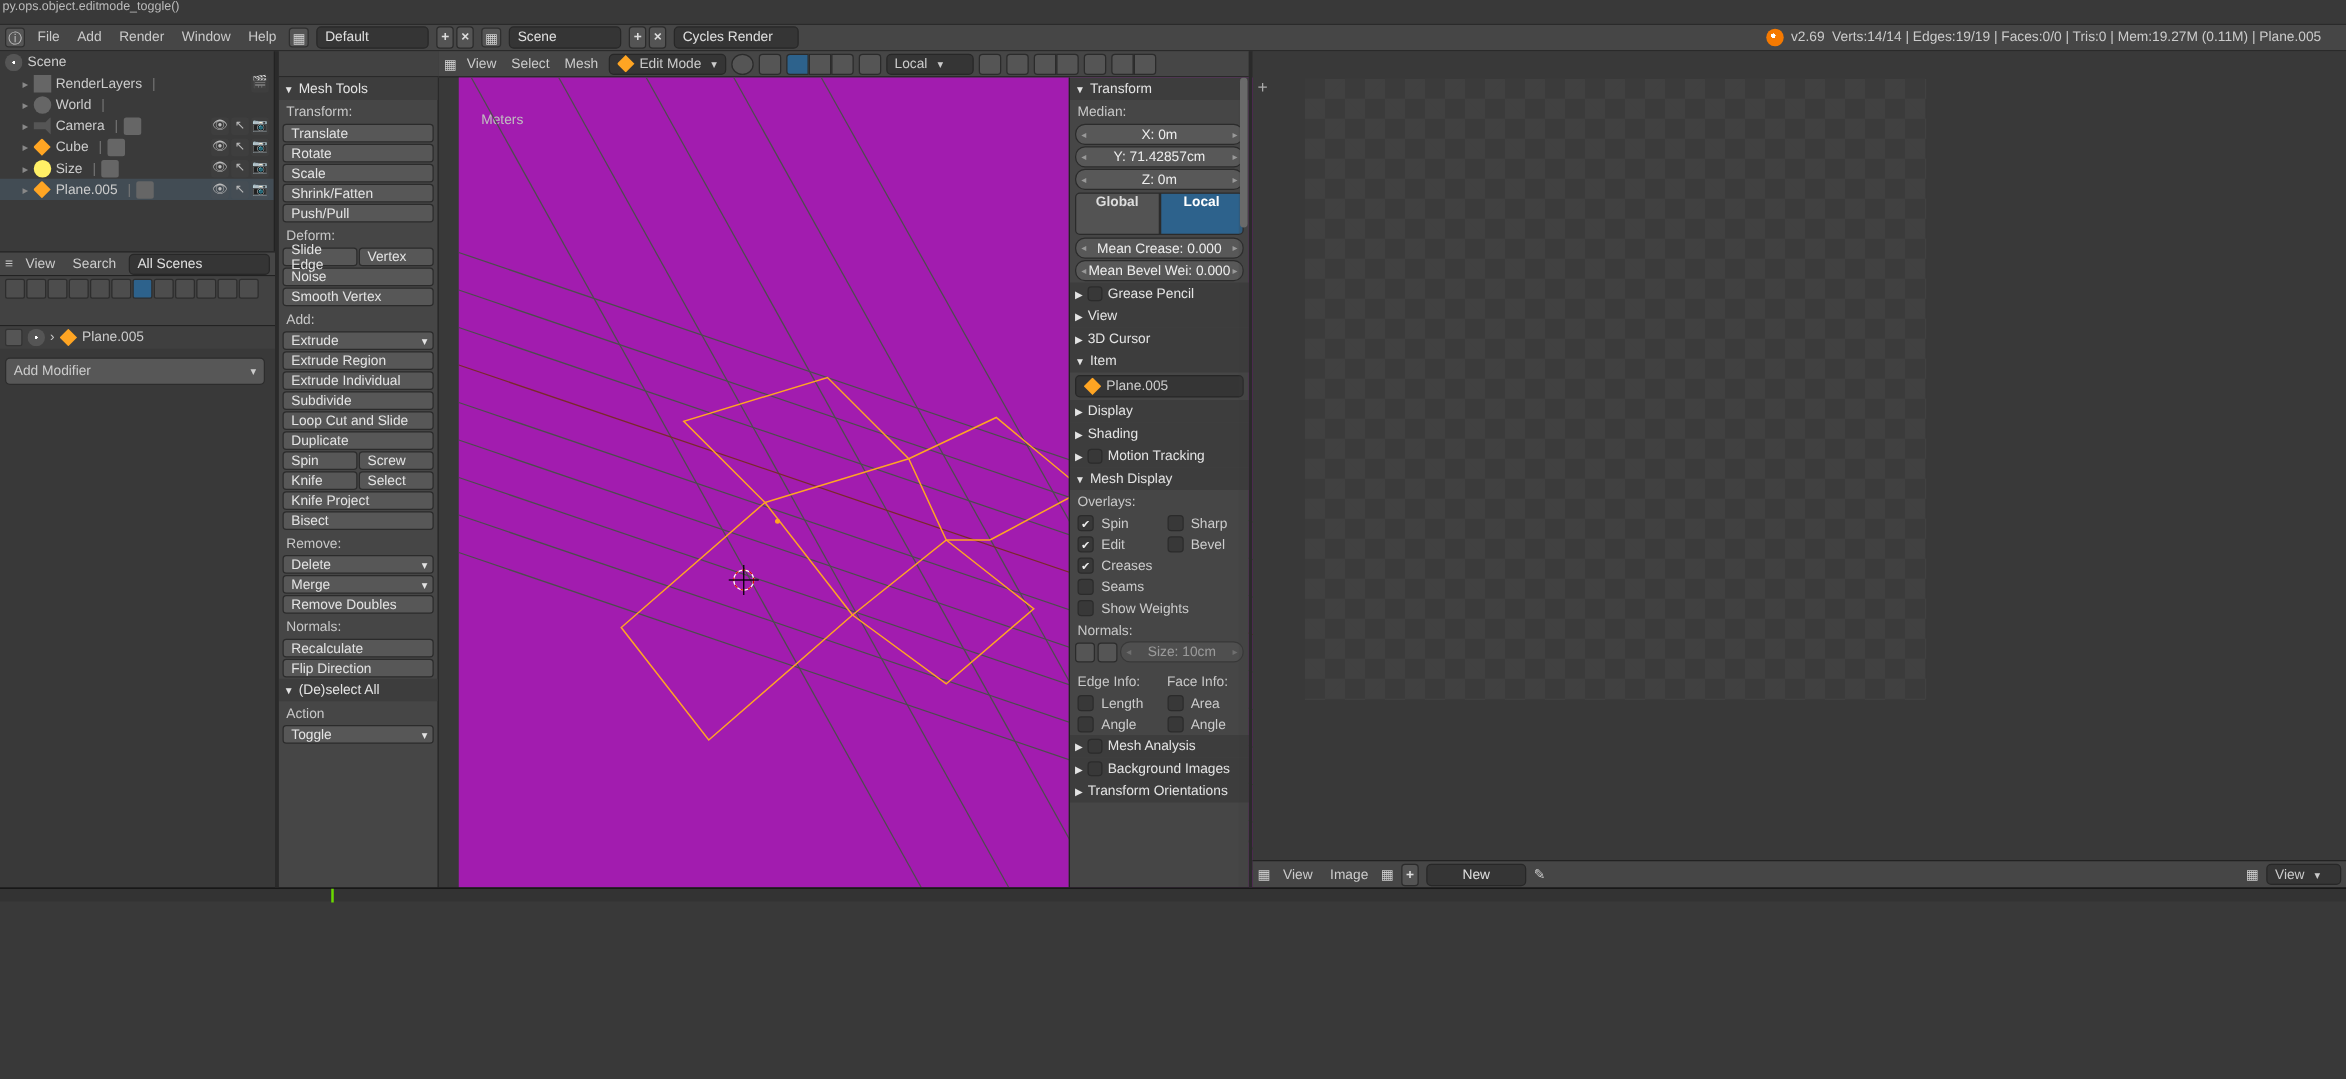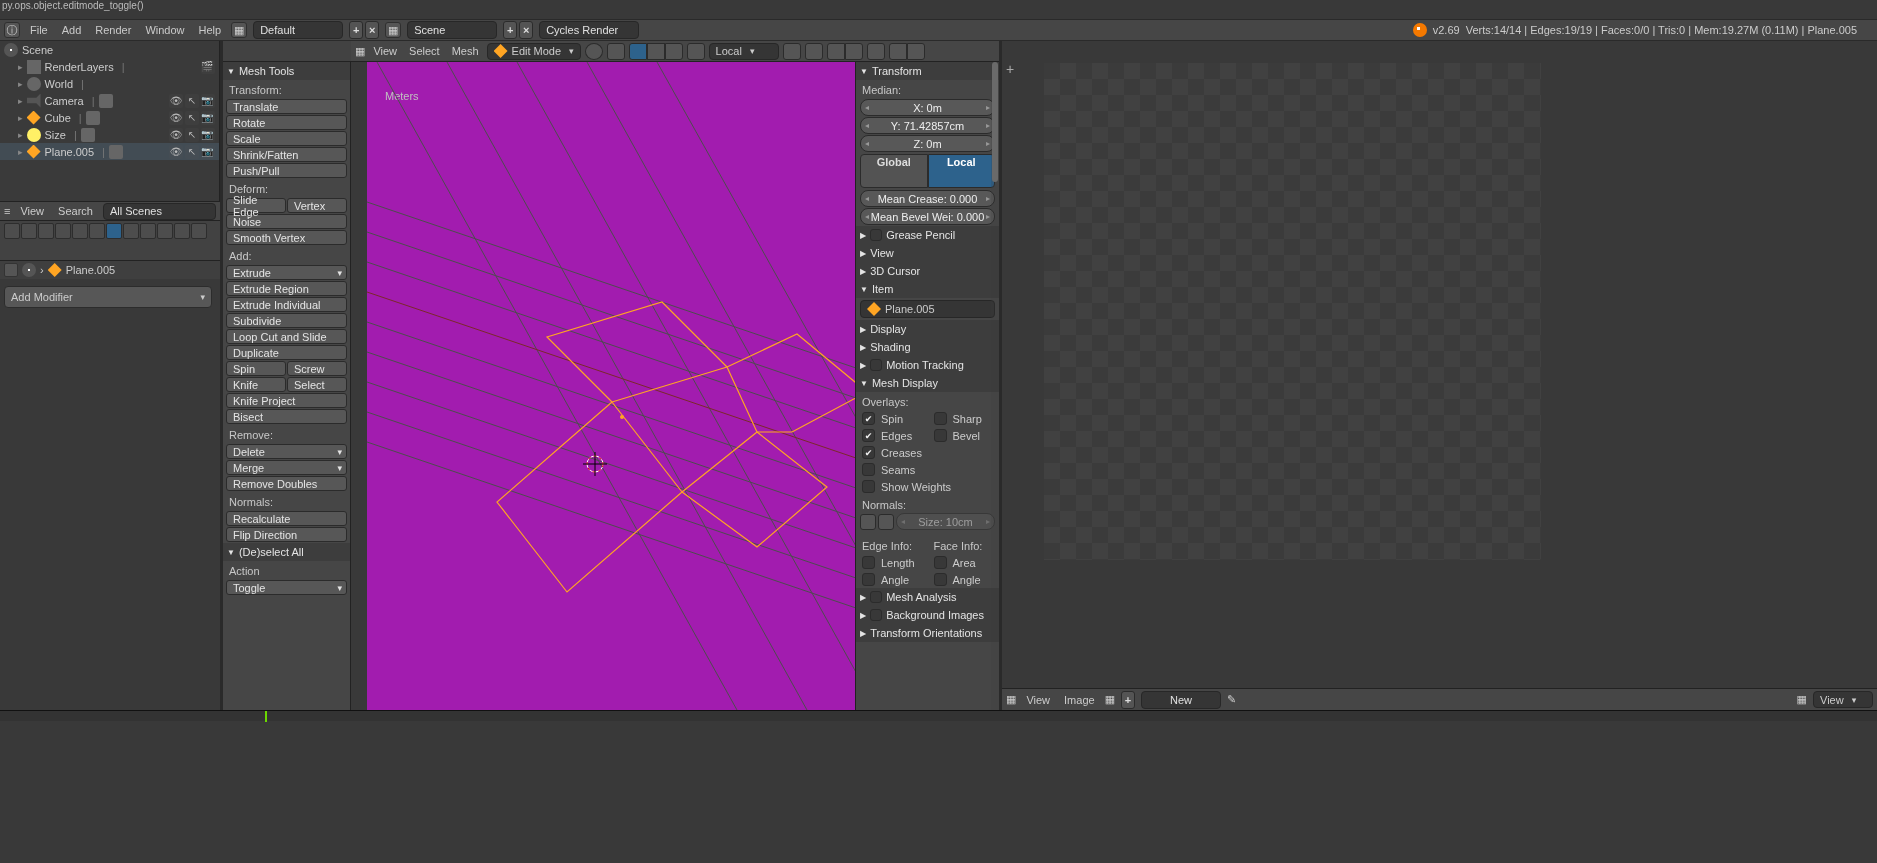--- a/index.html
+++ b/index.html
@@ -418,21 +418,21 @@
           <span>Spin</span>
         </div>
         <div class="chk">
           <span class="box "></span>
           <span>Sharp</span>
         </div>
       </div>
       <div class="chkrow">
         <div class="chk">
           <span class="box on"></span>
-          <span>Edges</span>
+          <span>Edit</span>
         </div>
         <div class="chk">
           <span class="box "></span>
           <span>Bevel</span>
         </div>
       </div>
       <div class="chkrow">
         <div class="chk">
           <span class="box on"></span>
           <span>Creases</span>

